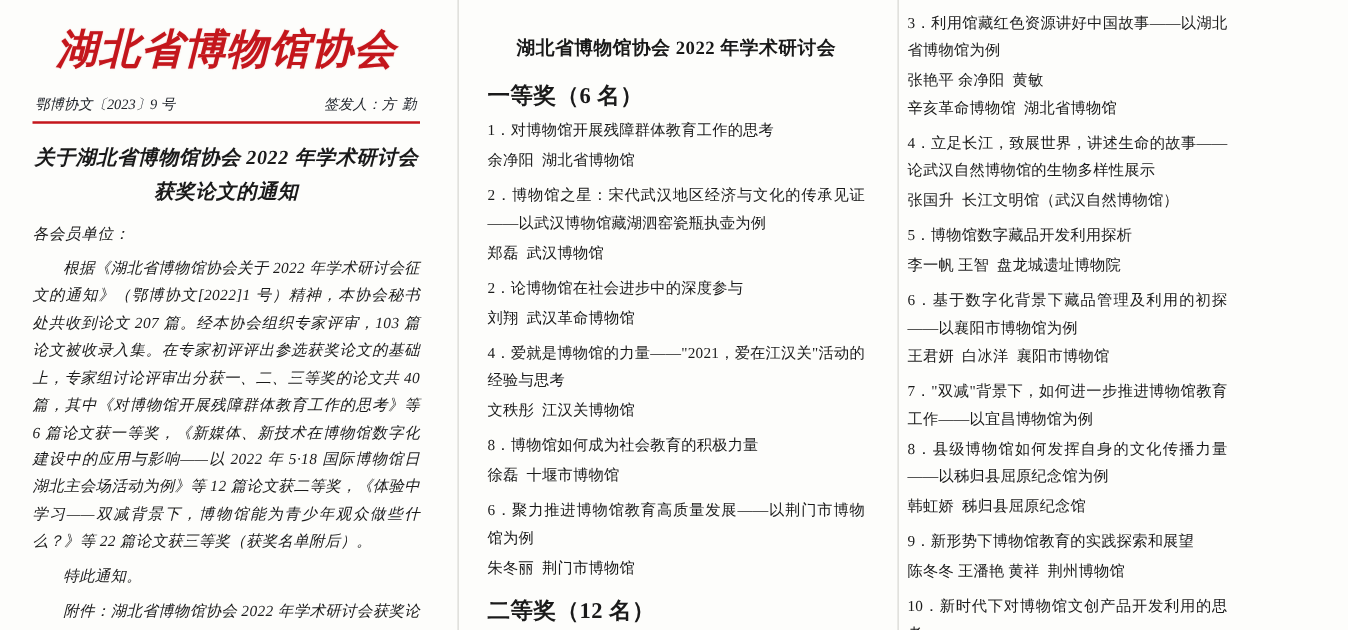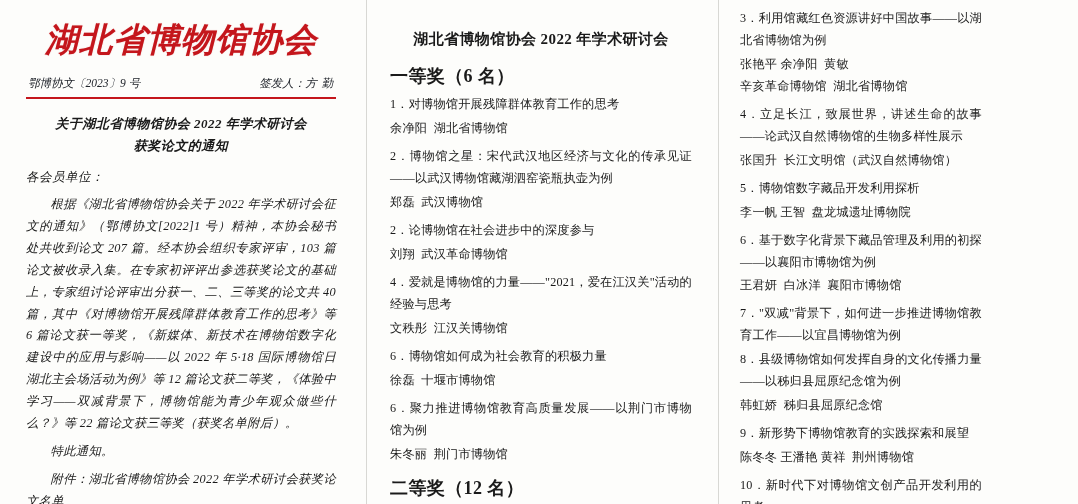--- a/index.html
+++ b/index.html
@@ -32,21 +32,21 @@
   .fold.f1 { left: 366px; }
   .fold.f2 { left: 718px; }
 
   .col {
     box-sizing: border-box;
     height: 504px;
     overflow: hidden;
   }
   .col1 { width: 366px; padding: 10px 30px 0 26px; font-style: italic; }
   .col2 { width: 352px; padding: 26px 26px 0 24px; }
-  .col3 { width: 288px; padding: 8px 24px 0 22px; }
+  .col3 { width: 288px; padding: 8px 24px 0 8px; }
 
   
   .masthead {
     text-align: center;
     color: #c4161c;
     font-family: "Liberation Serif", "DejaVu Serif", serif;
     font-weight: bold;
     font-size: 33px;
     letter-spacing: 1px;
     line-height: 1.15;
@@ -68,21 +68,21 @@
     font-family: "Liberation Serif", serif;
     letter-spacing: 1px;
   }
   .redline {
     height: 2px;
     background: #c4161c;
     margin: 2px 0 14px 0;
   }
   .doc-title {
     text-align: center;
-    font-size: 13px;
+    font-size: 16px;
     font-weight: bold;
     line-height: 1.7;
     margin: 6px 0 12px 0;
     letter-spacing: 0.5px;
   }
   .salutation {
     font-size: 12.5px;
     margin: 10px 0 8px 0;
     letter-spacing: 0.5px;
   }
@@ -171,21 +171,21 @@
 
     <div class="entry">2．博物馆之星：宋代武汉地区经济与文化的传承见证——以武汉博物馆藏湖泗窑瓷瓶执壶为例</div>
     <div class="byline">郑磊  武汉博物馆</div>
 
     <div class="entry">2．论博物馆在社会进步中的深度参与</div>
     <div class="byline">刘翔  武汉革命博物馆</div>
 
     <div class="entry">4．爱就是博物馆的力量——"2021，爱在江汉关"活动的经验与思考</div>
     <div class="byline">文秩彤  江汉关博物馆</div>
 
-    <div class="entry">6．博物馆如何成为社会教育的积极力量</div>
+    <div class="entry">8．博物馆如何成为社会教育的积极力量</div>
     <div class="byline">徐磊  十堰市博物馆</div>
 
     <div class="entry">6．聚力推进博物馆教育高质量发展——以荆门市博物馆为例</div>
     <div class="byline">朱冬丽  荆门市博物馆</div>
 
     <div class="grade">二等奖（12 名）</div>
 
   </div>
 
   <div class="col col3">

